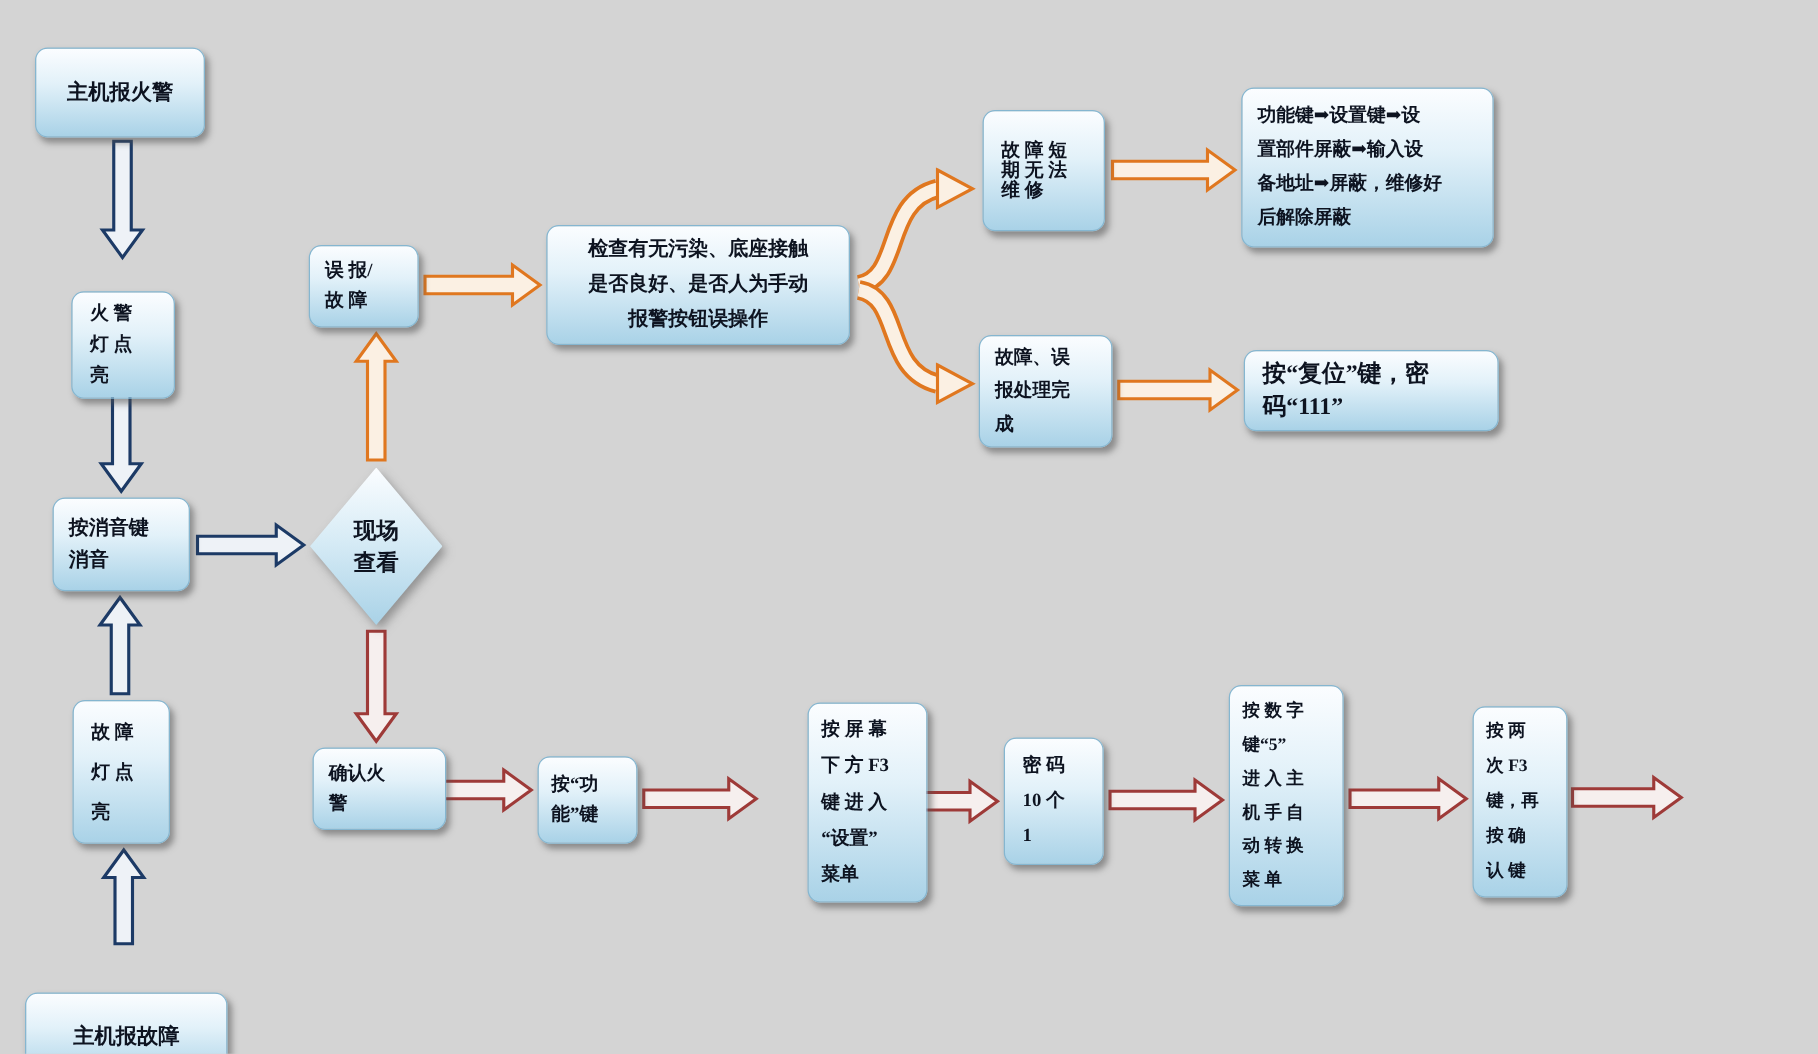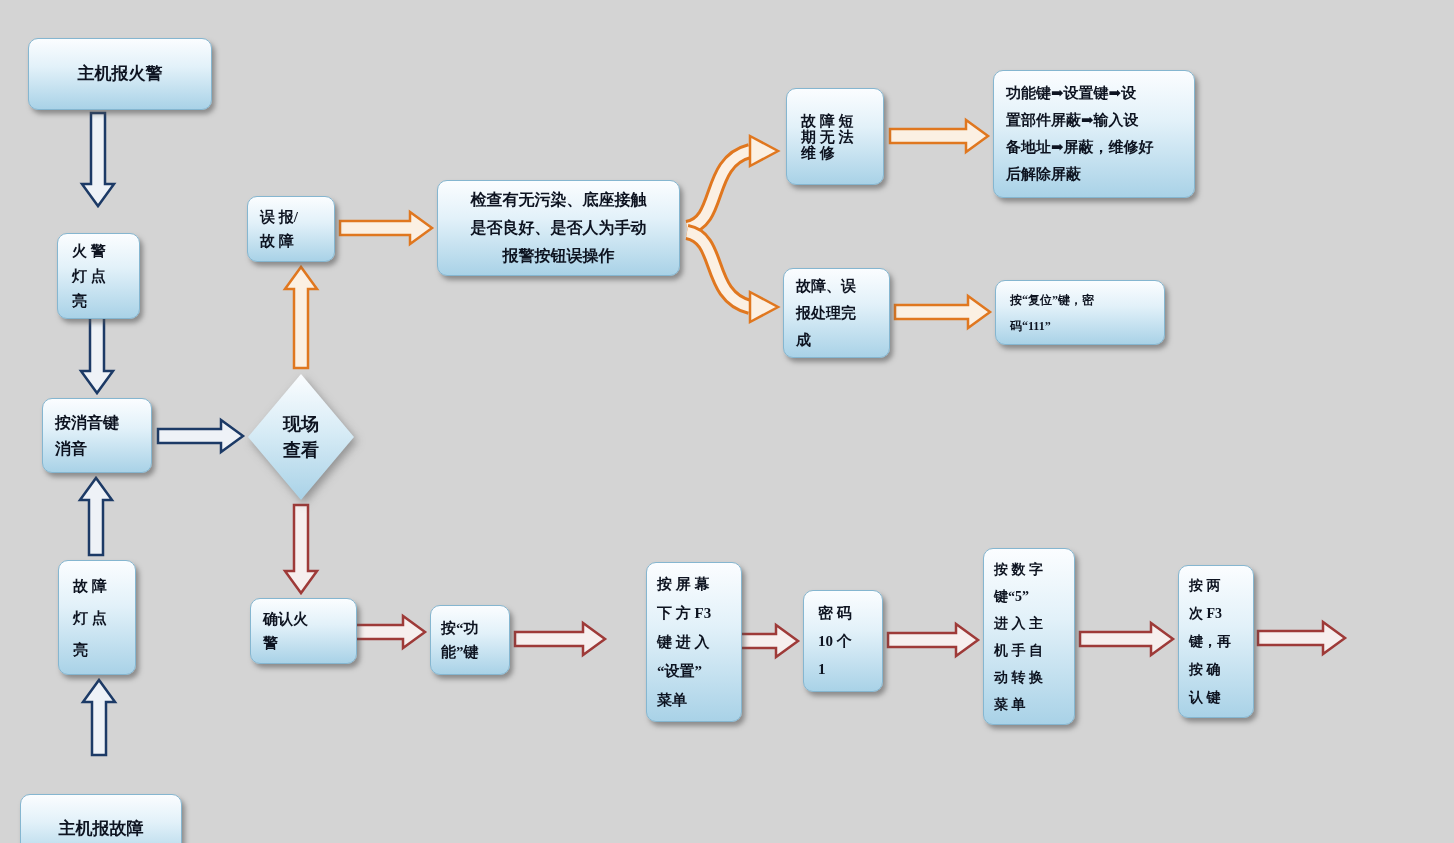--- a/index.html
+++ b/index.html
@@ -77,21 +77,21 @@
         <path d="M687 228 C 722 222 706 162 750 151" fill="none" stroke="#fbf0e3" stroke-width="10"></path>
         <polygon points="750,136 778,151 750,166" fill="#fbf0e3" stroke="#e0771f" stroke-width="2.5"></polygon>
       </g>
       <g>
         <path d="M687 232 C 722 238 706 296 750 307" fill="none" stroke="#e0771f" stroke-width="16"></path>
         <path d="M687 232 C 722 238 706 296 750 307" fill="none" stroke="#fbf0e3" stroke-width="10"></path>
         <polygon points="750,292 778,307 750,322" fill="#fbf0e3" stroke="#e0771f" stroke-width="2.5"></polygon>
       </g>
     </svg>
 
-  <div class="node" style="left:28px;top:38px;width:184px;height:72px;font-size:17px;">
+  <div class="node" style="left:28px;top:38px;width:136px;height:72px;font-size:17px;">
     <span>主机报火警</span>
   </div>
 
   <div class="node left" style="left:57px;top:212px;width:83px;height:86px;font-size:15px;line-height:25px;padding-left:14px;margin-top:21px;">
     <span>火 警
 灯 点
 亮</span>
   </div>
 
   <div class="node left" style="left:42px;top:398px;width:110px;height:75px;font-size:16px;line-height:26px;padding-left:12px;">
@@ -128,21 +128,21 @@
 备地址➡屏蔽，维修好
 后解除屏蔽</span>
   </div>
 
   <div class="node left" style="left:783px;top:268px;width:107px;height:90px;font-size:15px;line-height:27px;padding-left:12px;">
     <span>故障、误
 报处理完
 成</span>
   </div>
 
-  <div class="node left" style="left:995px;top:280px;width:170px;height:65px;font-size:12px;line-height:26px;padding-left:14px;">
+  <div class="node left" style="left:995px;top:280px;width:204px;height:65px;font-size:19px;line-height:26px;padding-left:14px;">
     <span>按“复位”键，密
 码“111”</span>
   </div>
 
   <div class="node left" style="left:250px;top:598px;width:107px;height:66px;font-size:15px;line-height:24px;padding-left:12px;">
     <span>确认火
 警</span>
   </div>
 
   <div class="node left" style="left:430px;top:605px;width:80px;height:70px;font-size:15px;line-height:24px;padding-left:10px;">

